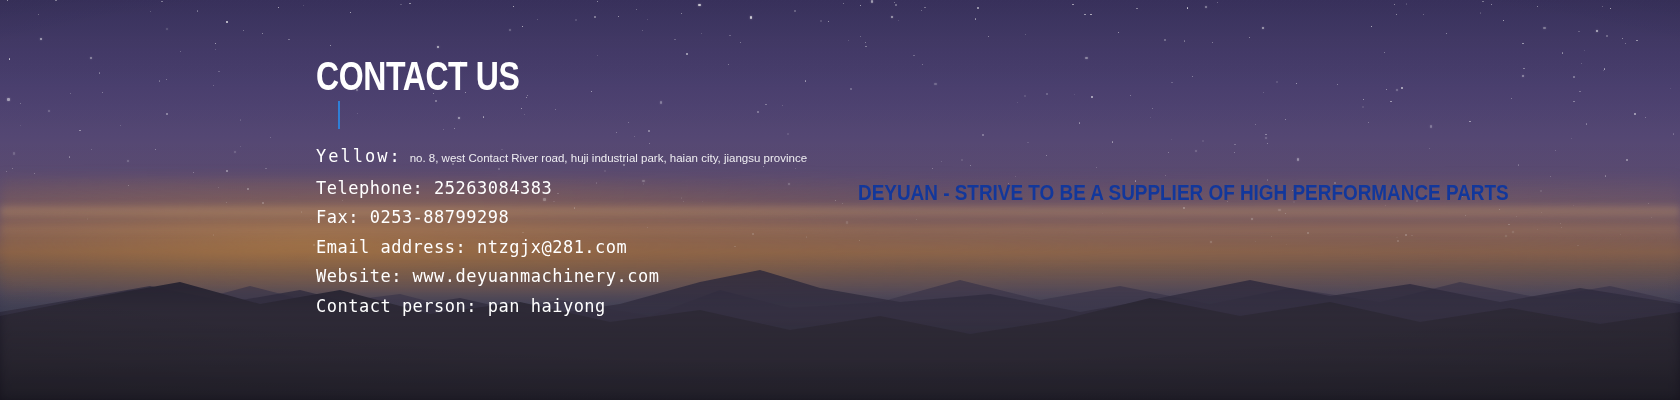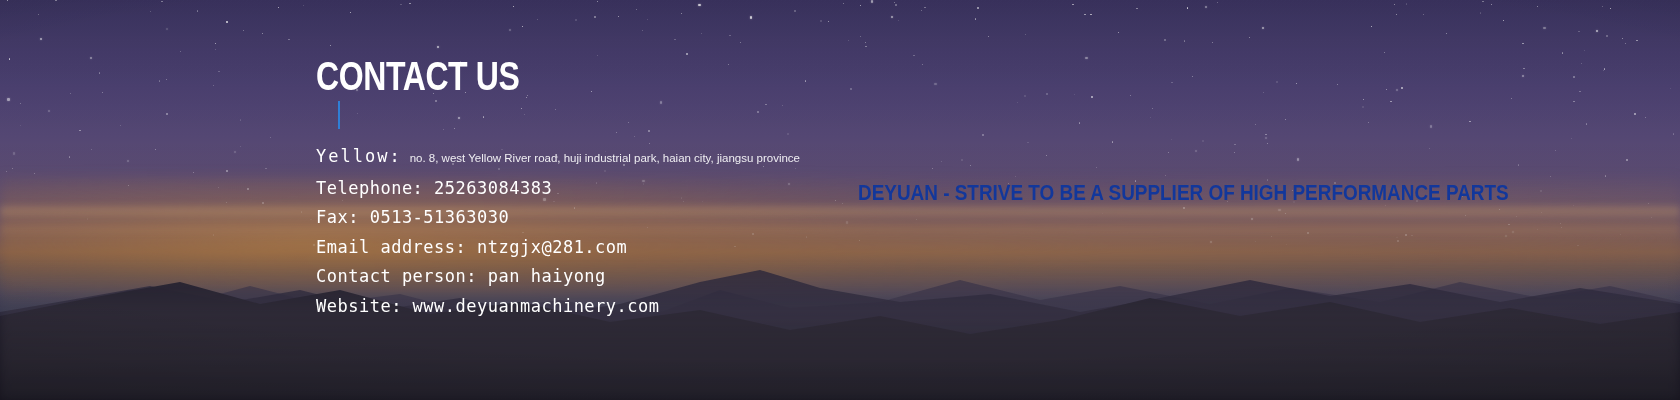--- a/index.html
+++ b/index.html
@@ -543,31 +543,31 @@
 
   <div class="content">
 
     <h1 class="heading">CONTACT US</h1>
 
     <div class="accent-bar"></div>
 
     <div class="contact-list">
 
       <div class="contact-line">
-        <span class="addr-label">Yellow:</span><span class="addr-value">no. 8, west Yellow River road, huji industrial park, haian city, jiangsu province</span>
+        <span class="addr-label">Yellow:</span><span class="addr-value">no. 8, west Contact River road, huji industrial park, haian city, jiangsu province</span>
       </div>
 
       <div class="contact-line">Telephone: 25263084383</div>
 
-      <div class="contact-line">Fax: 0513-51363030</div>
+      <div class="contact-line">Fax: 0253-88799298</div>
 
       <div class="contact-line">Email address: ntzgjx@281.com</div>
 
+      <div class="contact-line">Website: www.deyuanmachinery.com</div>
+
       <div class="contact-line">Contact person: pan haiyong</div>
-
-      <div class="contact-line">Website: www.deyuanmachinery.com</div>
 
     </div>
 
     <div class="slogan">DEYUAN - STRIVE TO BE A SUPPLIER OF HIGH PERFORMANCE PARTS</div>
 
   </div>
 </div>
 
 </body></html>

